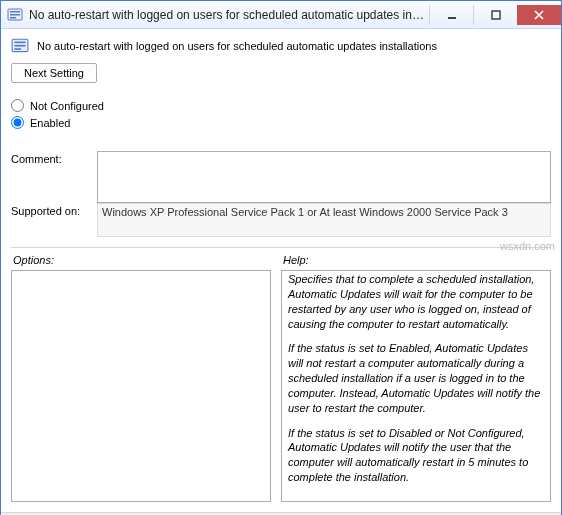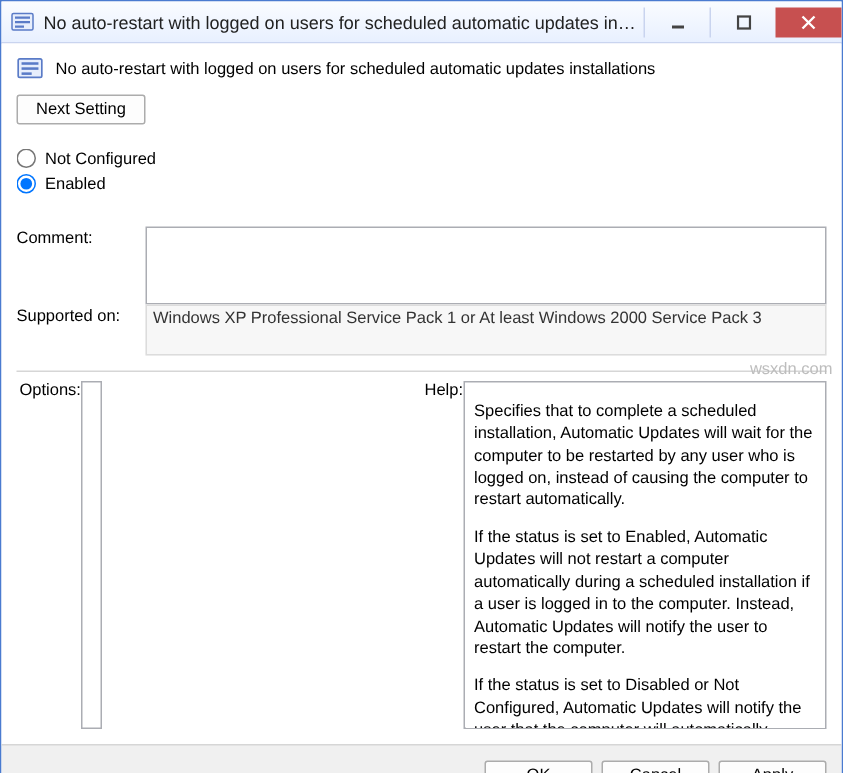--- a/index.html
+++ b/index.html
@@ -44,27 +44,27 @@
     flex:1; resize:none; border:1px solid #abadb3;
     height:52px; font:inherit; padding:2px 4px; overflow-y:scroll;
   }
   .formrow .supported {
     flex:1; border:1px solid #dcdcdc; background:#f7f7f7;
     height:34px; font:inherit; padding:2px 4px; overflow-y:scroll;
     color:#333;
   }
   hr.sep { border:none; border-top:1px solid #d6d6d6; margin:4px 0 6px; }
   .lowgrid { display:flex; gap:10px; }
-  .lowcol { display:flex; flex-direction:row; }
+  .lowcol { display:flex; flex-direction:column;font-style:italic; }
   .lowcol.left { width:260px; }
   .lowcol.right { flex:1; }
   .colhdr { margin:0 0 4px 2px; }
   .pane {
     border:1px solid #abadb3; background:#fff;
-    height:232px; overflow-y:scroll; padding:12px 6px;
+    height:232px; overflow-y:scroll; padding:1px 6px;
     font-size:11px; line-height:1.35;
   }
   .pane p { margin:0 0 10px 0; }
   .footer {
     display:flex; justify-content:flex-end; gap:6px;
     padding:10px 10px; background:#f0f0f0; border-top:1px solid #d6d6d6;
   }
   .footer .btn { min-width:72px; }
   .watermark {
     position:absolute; right:7px; top:240px;

